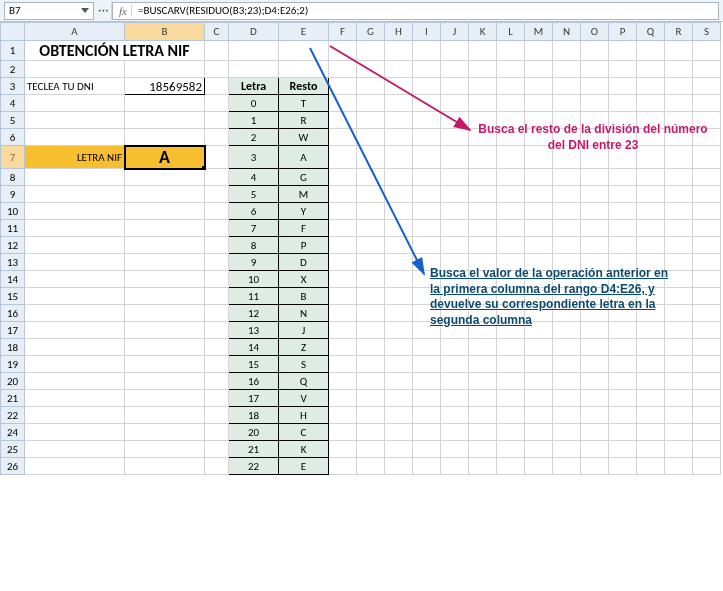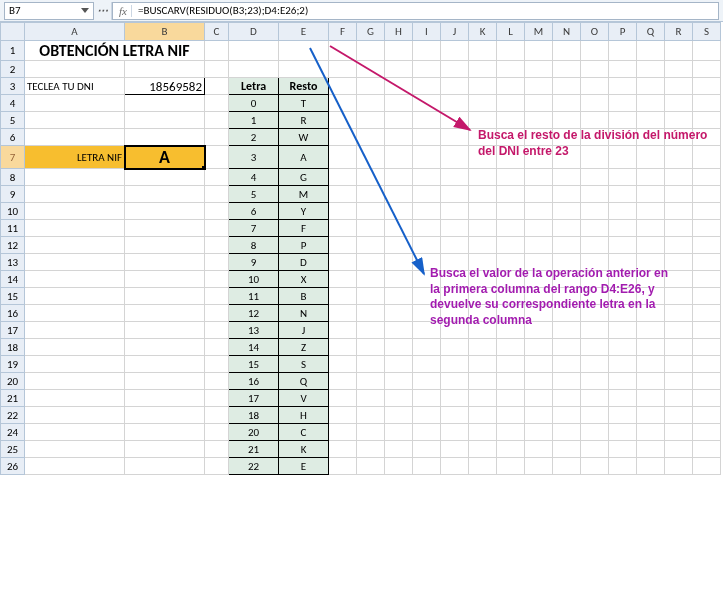--- a/index.html
+++ b/index.html
@@ -157,21 +157,21 @@
     pointer-events: none;
   }
   .annot {
     position: absolute;
     font-family: Arial, sans-serif;
     font-weight: bold;
     font-size: 12px;
     line-height: 1.3;
   }
   .annot.magenta { color:#c4186a; text-shadow: 0 0 2px #fff; }
-  .annot.blue { color:#a21caf; text-shadow: 0 0 2px #fff; }
+  .annot.blue { color:#0c4a6e; text-shadow: 0 0 2px #fff; text-decoration: underline; }
   svg.arrows {
     position:absolute; top:0; left:0; width:100%; height:100%;
   }
   .fillhandle {
     position:absolute;
     width:5px; height:5px;
     background:#000;
     bottom:-3px; right:-3px;
   }
 </style>
@@ -799,16 +799,16 @@
       </marker>
       <marker id="arrB" markerWidth="10" markerHeight="10" refX="8" refY="3" orient="auto">
         <path d="M0,0 L9,3 L0,6 Z" fill="#1660c9"></path>
       </marker>
     </defs>
 
     <line x1="330" y1="2" x2="470" y2="86" stroke="#c4186a" stroke-width="2" marker-end="url(#arrM)"></line>
 
     <line x1="310" y1="4" x2="424" y2="230" stroke="#1660c9" stroke-width="2" marker-end="url(#arrB)"></line>
   </svg>
-  <div class="annot magenta" style="top:84px; left:478px; width:230px;">Busca el resto de la división del número del DNI entre 23</div>
+  <div class="annot magenta" style="top:78px; left:478px; width:230px;text-align:center;">Busca el resto de la división del número del DNI entre 23</div>
   <div class="annot blue" style="top:222px; left:430px; width:240px;">Busca el valor de la operación anterior en la primera columna del rango D4:E26, y devuelve su correspondiente letra en la segunda columna</div>
 </div>
 </div>
 
 </body></html>

